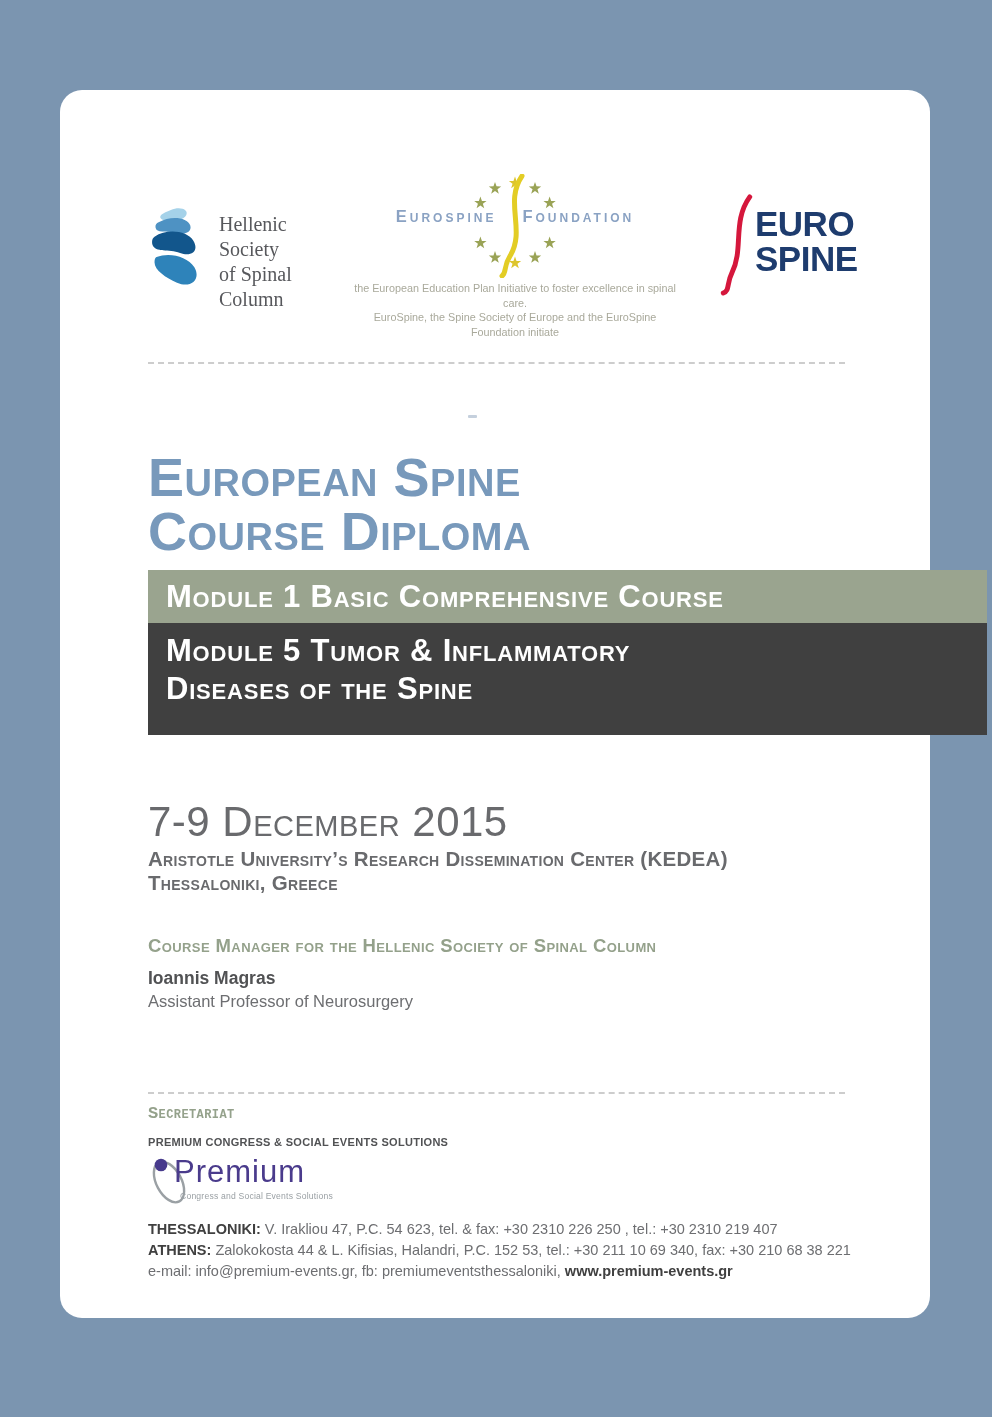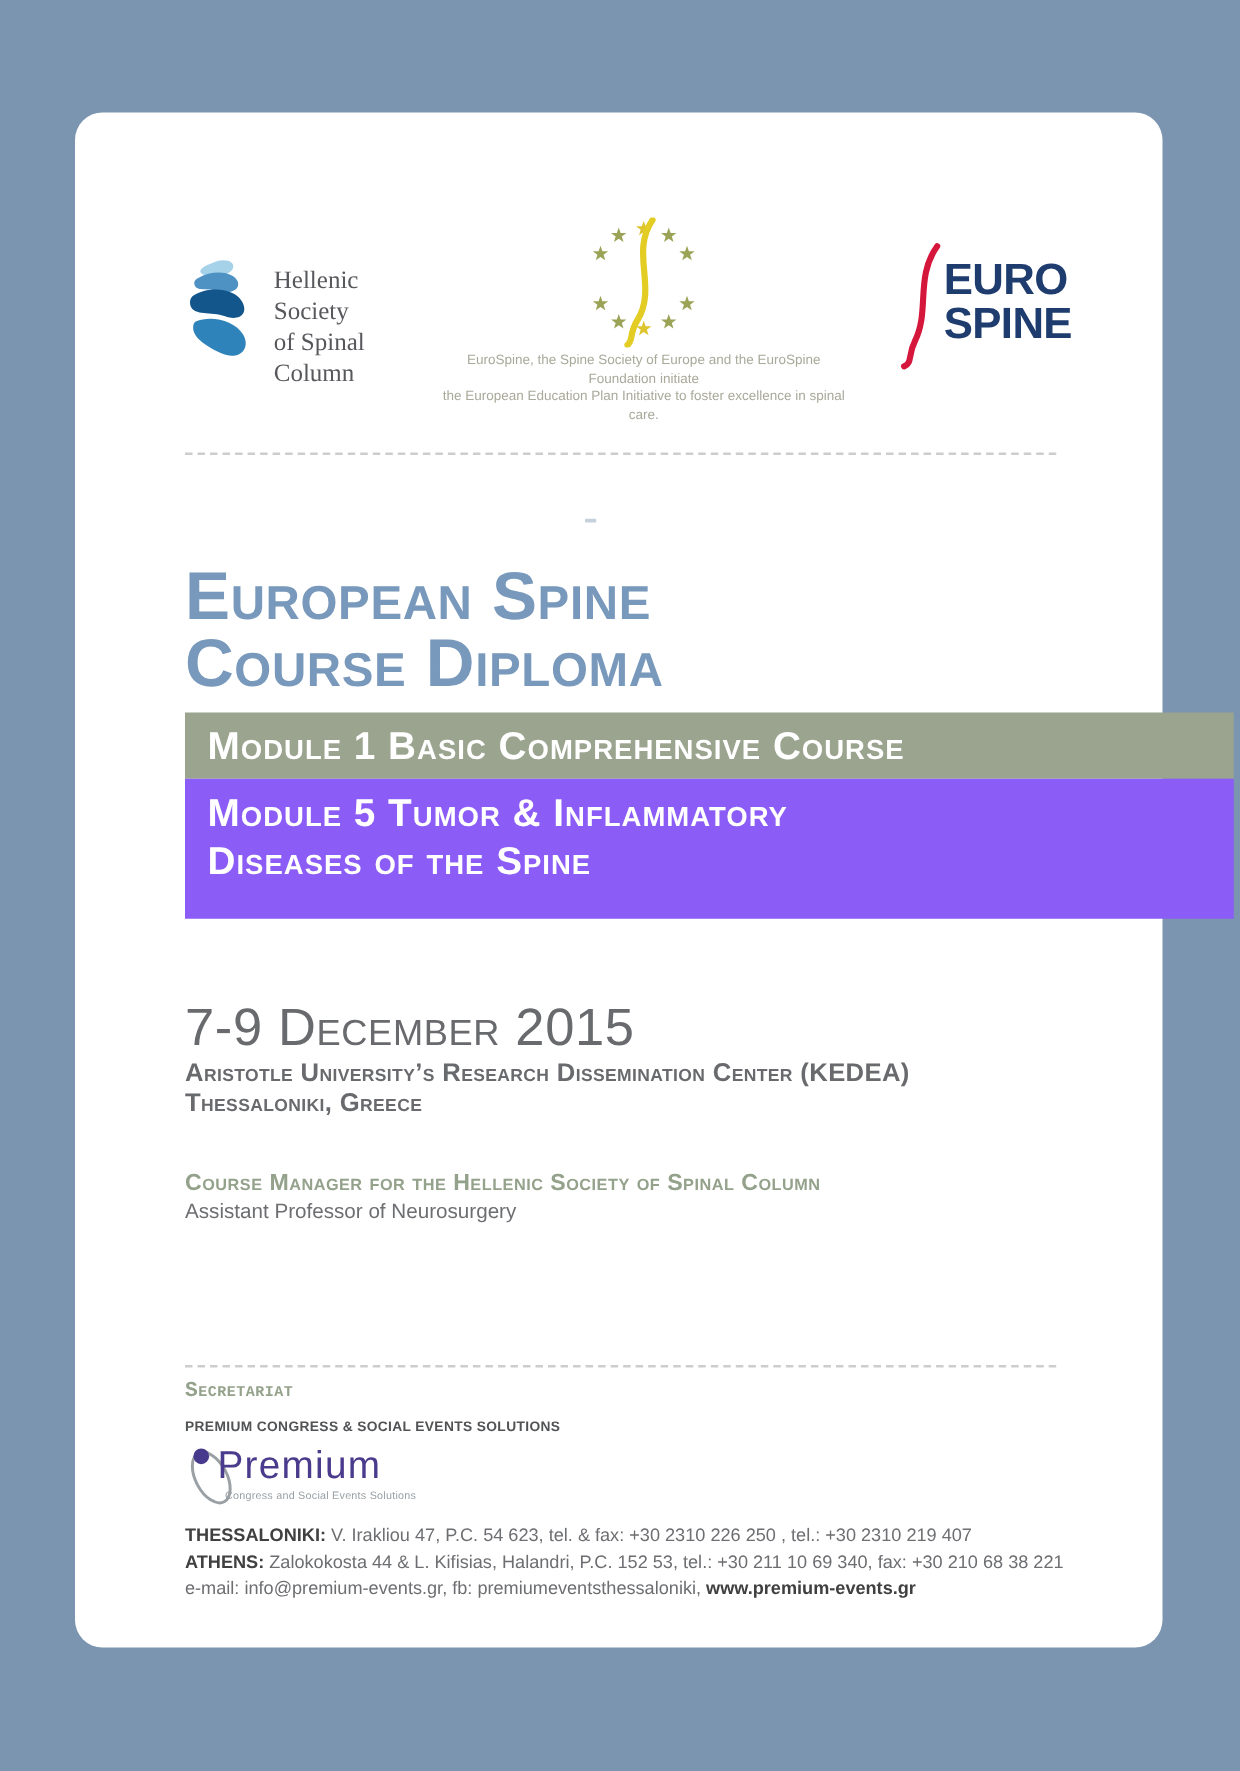--- a/index.html
+++ b/index.html
@@ -51,21 +51,21 @@
   .title{
     position:absolute;left:88px;top:360px;
     font-size:54px;font-weight:700;color:#7899bb;
     line-height:54px;letter-spacing:0.5px;font-variant:small-caps;
   }
 
   
   .modules{position:absolute;left:88px;top:480px;width:839px;color:#ffffff;}
   .band{font-variant:small-caps;font-weight:700;font-size:31px;letter-spacing:0.8px;}
   .band1{background:#9aa48f;height:53px;line-height:53px;padding-left:18px;}
-  .band2{background:#8b5cf6;padding:9px 18px 27px 18px;line-height:38px;}
+  .band2{background:#404040;padding:9px 18px 27px 18px;line-height:38px;}
 
   
   .event{position:absolute;left:88px;top:710px;color:#696a6d;}
   .event-date{font-size:42px;font-weight:400;line-height:44px;font-variant:small-caps;letter-spacing:0.5px;}
   .event-venue{font-size:20.5px;font-weight:700;line-height:24px;margin-top:3px;font-variant:small-caps;letter-spacing:0.3px;}
   .event-city{font-size:20.5px;font-weight:700;line-height:24px;font-variant:small-caps;letter-spacing:0.3px;}
 
   
   .cm{position:absolute;left:88px;top:845px;}
   .cm-heading{font-size:18.5px;font-weight:700;color:#94a18b;font-variant:small-caps;letter-spacing:0.4px;}
@@ -114,24 +114,27 @@
         <use href="#fstar" x="91.6" y="29" fill="#9aa356"></use>
         <use href="#fstar" x="91.6" y="69" fill="#9aa356"></use>
         <use href="#fstar" x="77" y="83.6" fill="#9aa356"></use>
         <use href="#fstar" x="57" y="89" fill="#ddc52e"></use>
         <use href="#fstar" x="37" y="83.6" fill="#9aa356"></use>
         <use href="#fstar" x="22.4" y="69" fill="#9aa356"></use>
         <use href="#fstar" x="22.4" y="29" fill="#9aa356"></use>
         <use href="#fstar" x="37" y="14.4" fill="#9aa356"></use>
         <path d="M64,2 C46,28 68,56 52,82 C45,93 49,98 44,102" fill="none" stroke="#e3cd25" stroke-width="5" stroke-linecap="round"></path>
       </svg>
+      <div class="f-wordmark">
+        <span class="f-word1">Eurospine</span><span>Foundation</span>
+      </div>
     </div>
     <div class="f-caption">
+      <div>the European Education Plan Initiative to foster excellence in spinal care.</div>
       <div>EuroSpine, the Spine Society of Europe and the EuroSpine Foundation initiate</div>
-      <div>the European Education Plan Initiative to foster excellence in spinal care.</div>
     </div>
   </div>
 
   <div class="eurospine">
     <svg class="es-curve" viewBox="0 0 34 104" aria-hidden="true">
       <path d="M30,3 C12,28 24,56 12,80 C6,92 10,98 3,101" fill="none" stroke="#d5173c" stroke-width="5" stroke-linecap="round"></path>
     </svg>
     <div class="es-text">
       <div>EURO</div>
       <div>SPINE</div>
@@ -155,20 +158,21 @@
   </div>
 
   <div class="event">
     <div class="event-date">7-9 December 2015</div>
     <div class="event-venue">Aristotle University’s Research Dissemination Center (KEDEA)</div>
     <div class="event-city">Thessaloniki, Greece</div>
   </div>
 
   <div class="cm">
     <div class="cm-heading">Course Manager for the Hellenic Society of Spinal Column</div>
+    <div class="cm-name">Ioannis Magras</div>
     <div class="cm-role">Assistant Professor of Neurosurgery</div>
   </div>
 
   <div class="dashed div2"></div>
 
   <div class="sec">
     <div class="sec-heading">Secretariat</div>
     <div class="sec-company">PREMIUM CONGRESS &amp; SOCIAL EVENTS SOLUTIONS</div>
 
     <div class="premium-logo">

